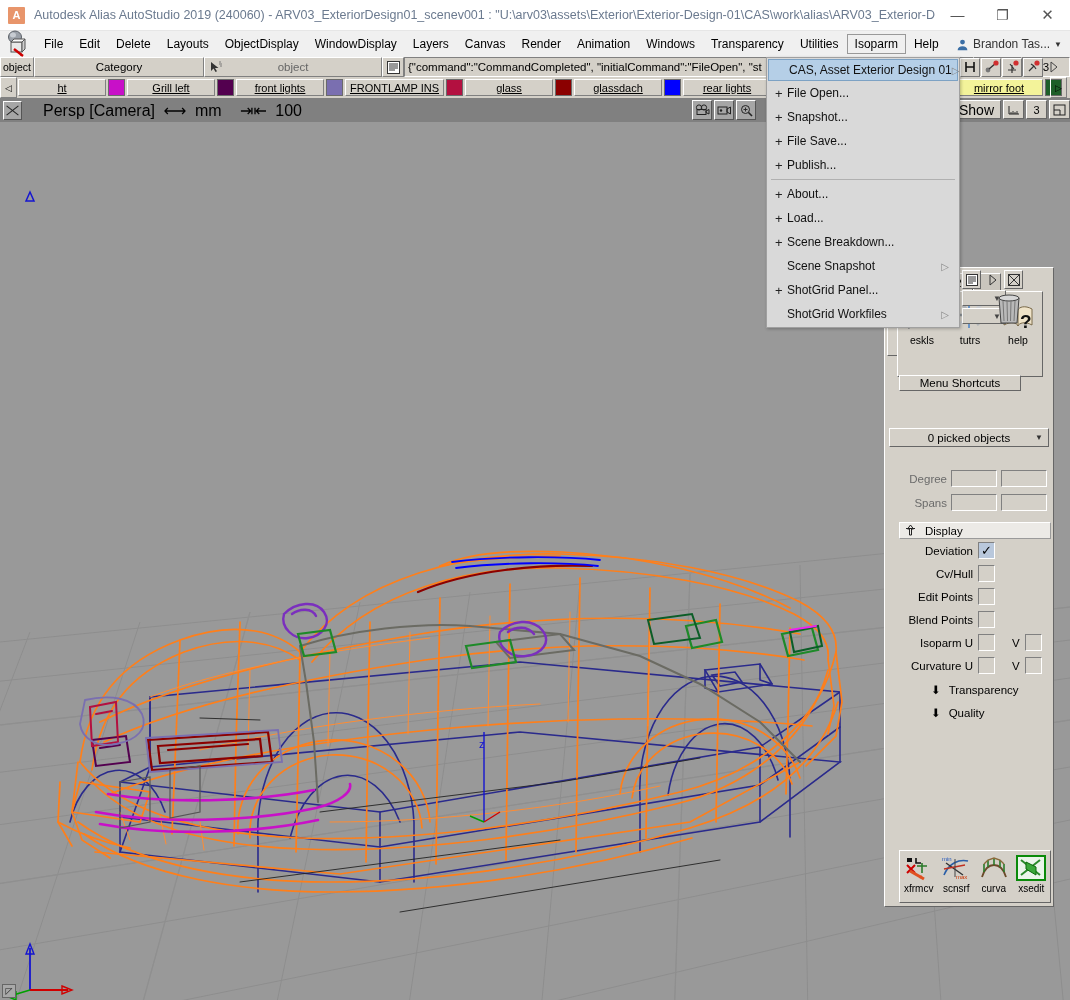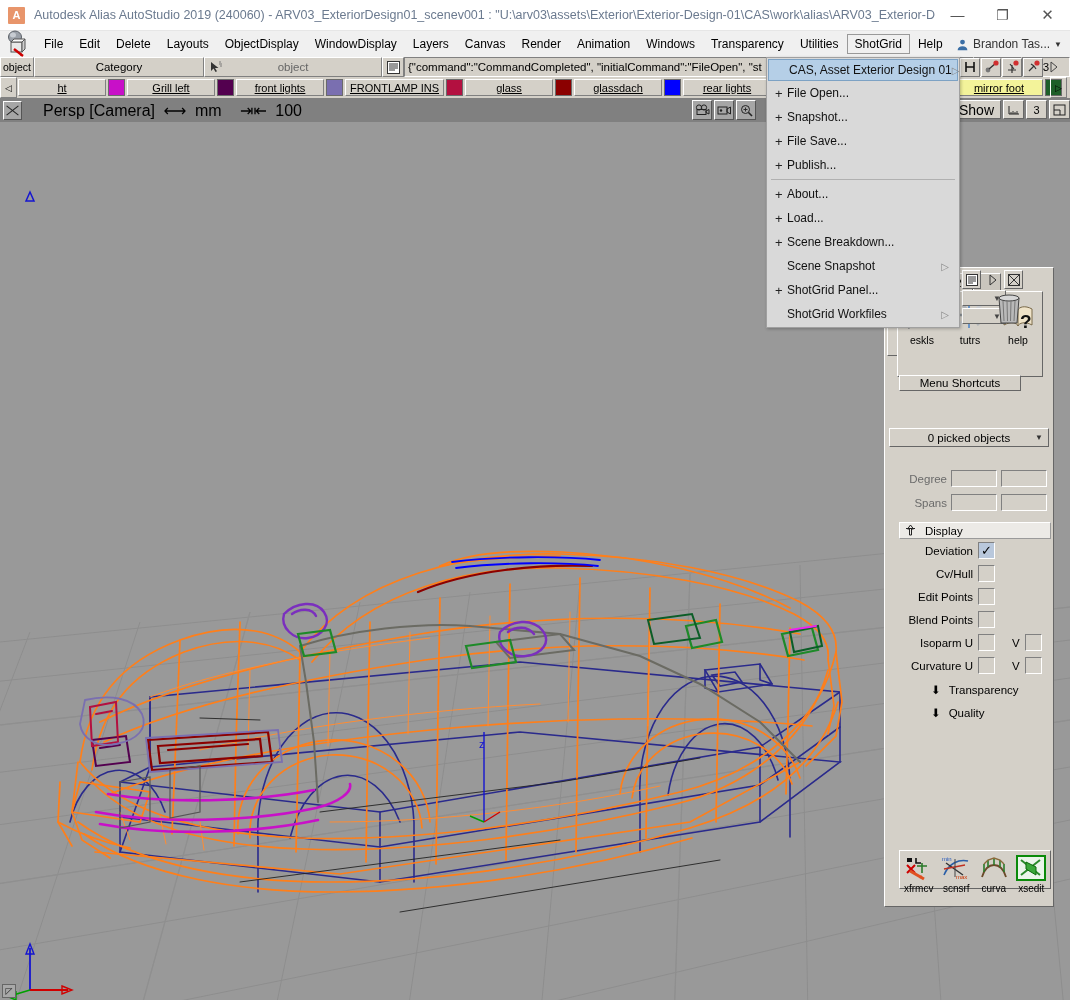--- a/index.html
+++ b/index.html
@@ -231,21 +231,21 @@
     background:#d4d0c8; display:flex; align-items:center; justify-content:center;
     font-size:13px; color:#000;
   }
   .chk.on { background:#b9c8dc; }
   .v-label { margin-left:12px; }
   .coll-row {
     position:absolute; display:flex; align-items:center; font-size:11.5px; gap:8px;
     padding-left:34px;
   }
   .bottom-shelf {
-    position:absolute; left:14px; top:582px; width:152px; height:39px;
+    position:absolute; left:14px; top:582px; width:152px; height:53px;
     background:#d4d0c8; border:1px solid; border-color:#fff #666 #666 #fff;
     display:flex; justify-content:space-around; padding-top:2px;
   }
   .bs-item { width:34px; text-align:center; font-size:10px; }
   .bs-ic { height:30px; display:flex; align-items:center; justify-content:center; }
 
   
   .tr-tools {
     position:absolute; left:960px; top:57px; width:110px; height:20px;
     display:flex; align-items:center; gap:1px; z-index:25;
@@ -291,21 +291,21 @@
       <div class="menu-item">Layouts</div>
       <div class="menu-item">ObjectDisplay</div>
       <div class="menu-item">WindowDisplay</div>
       <div class="menu-item">Layers</div>
       <div class="menu-item">Canvas</div>
       <div class="menu-item">Render</div>
       <div class="menu-item">Animation</div>
       <div class="menu-item">Windows</div>
       <div class="menu-item">Transparency</div>
       <div class="menu-item">Utilities</div>
-      <div class="menu-item active">ShotGrid</div>
+      <div class="menu-item active">Isoparm</div>
       <div class="menu-item">Help</div>
     </div>
     <div class="user-area">
       <svg class="user-av" viewBox="0 0 16 16">
         <circle cx="8" cy="5" r="3" fill="#3a6ea5"></circle>
         <path d="M2 15c0-3.3 2.7-5 6-5s6 1.7 6 5z" fill="#3a6ea5"></path>
       </svg>
       <span>Brandon Tas...</span>
       <span style="font-size:8px">▼</span>
     </div>

